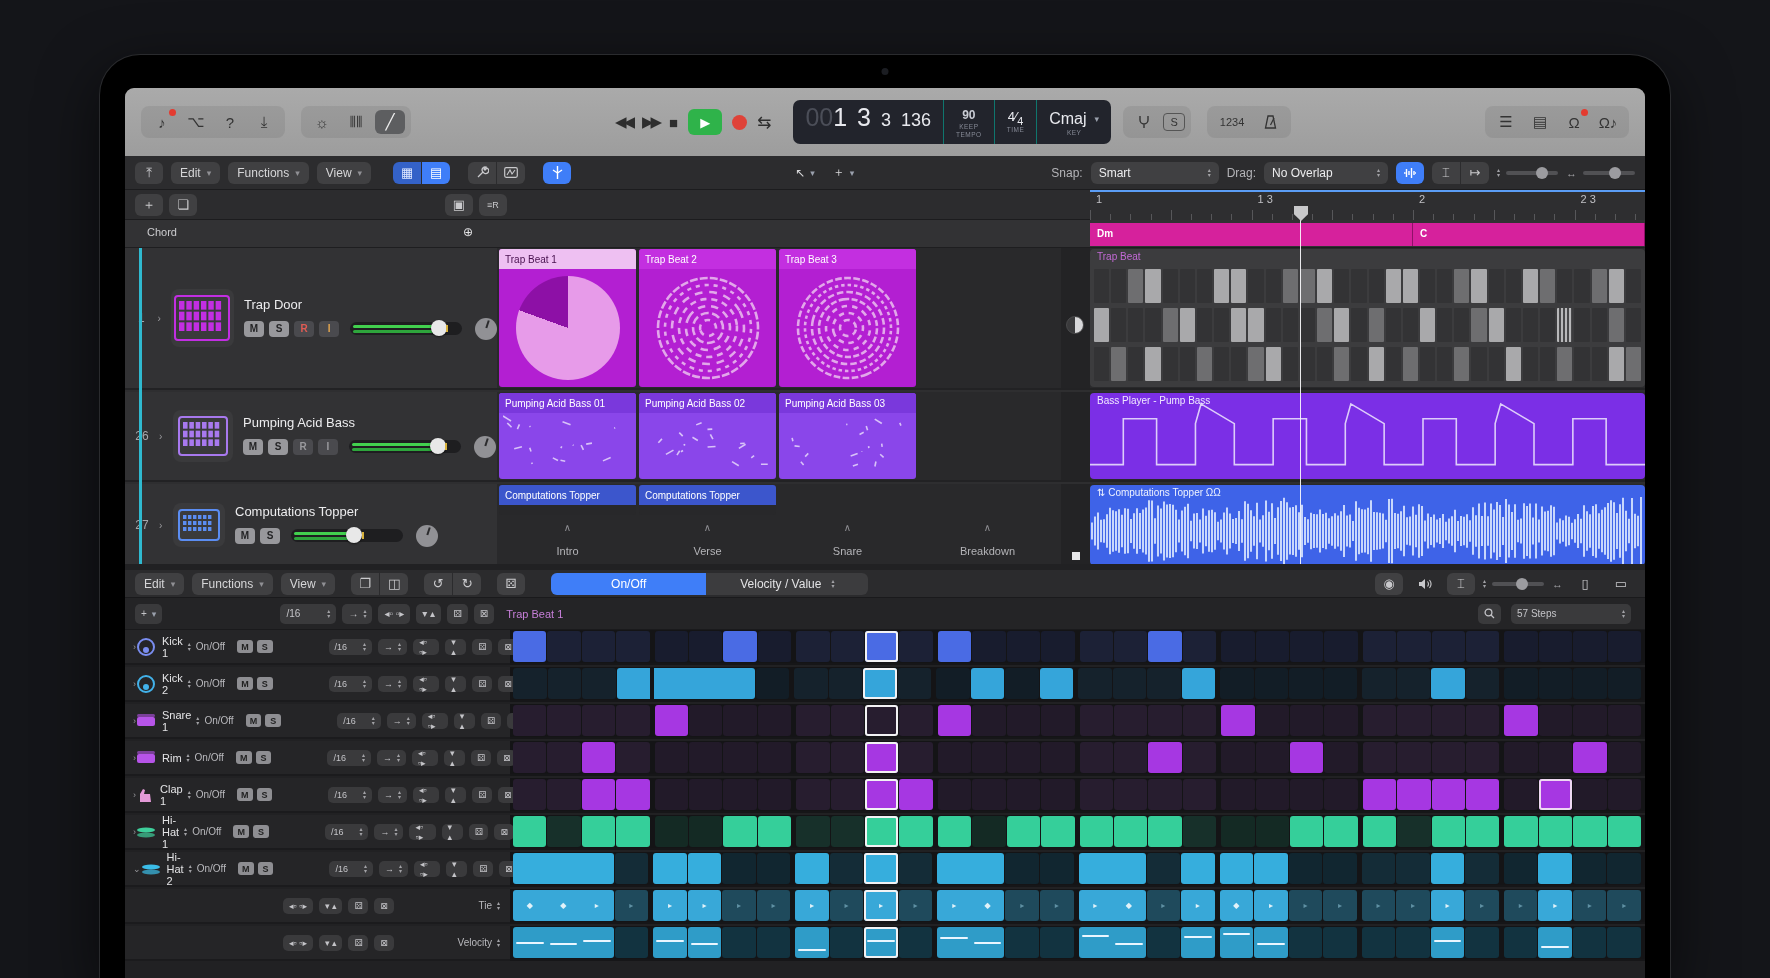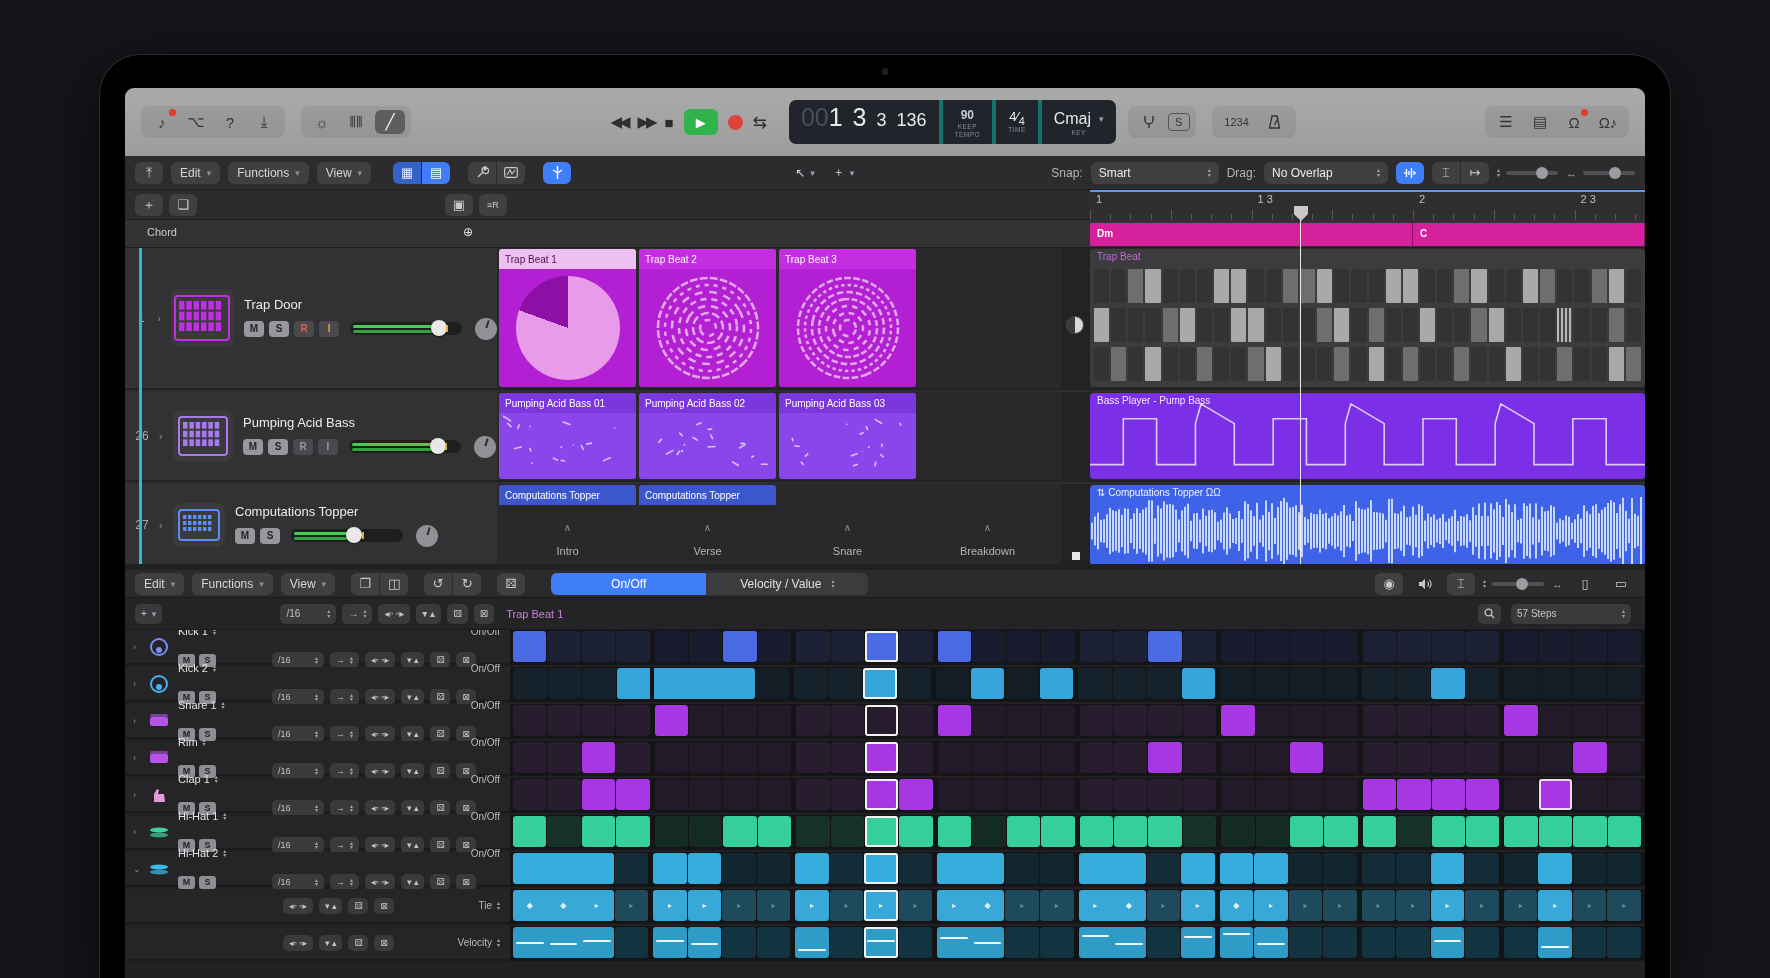--- a/index.html
+++ b/index.html
@@ -16,21 +16,21 @@
   .tb-group{display:flex;align-items:center;gap:4px;background:rgba(0,0,0,.07);border-radius:8px;padding:4px 6px;margin-right:16px;}
   .tb-btn{width:30px;height:24px;border-radius:6px;display:flex;align-items:center;justify-content:center;
     font-size:15px;color:#333;position:relative;}
   .tb-btn.sel{background:#5d5e60;color:#f0f0f0;}
   .badge{position:absolute;right:1px;top:-1px;width:7px;height:7px;border-radius:50%;background:#e33b30;}
   .transport{display:flex;align-items:center;gap:10px;margin:0 10px;}
   .tr-ic{font-size:15px;letter-spacing:-3px;color:#2e2e2e;}
   .play-btn{width:34px;height:26px;background:#2fb34a;border-radius:6px;color:#fff;display:flex;align-items:center;justify-content:center;font-size:13px;}
   .rec-dot{width:15px;height:15px;border-radius:50%;background:#df4238;}
   .lcd{height:44px;background:#22242c;border-radius:7px;display:flex;align-items:stretch;color:#e8e9ee;margin:0 12px;overflow:hidden;}
-  .lcd-cell{padding:3px 12px 2px;display:flex;flex-direction:column;align-items:center;justify-content:center;border-right:4px solid #0f766e;}
+  .lcd-cell{padding:3px 12px 2px;display:flex;flex-direction:column;align-items:center;justify-content:center;border-right:1px solid #0f766e;}
   .lcd-cell:last-child{border-right:none;}
   .lcd-pos{flex-direction:row;align-items:baseline;gap:10px;}
   .lcd-big{font-size:25px;font-weight:400;}
   .lcd-med{font-size:18px;}
   .dim{color:#4b4e58;}
   .lcd-lab{font-size:6.5px;color:#868a96;letter-spacing:.5px;margin-top:1px;}
   .lcd-sub{font-size:8px;color:#c9ccd4;font-weight:700;}
   .timesig{font-size:13px;line-height:10px;text-align:center;}
   .keyrow{display:flex;align-items:center;gap:8px;font-size:16px;}
   .chev{font-size:9px;color:#9aa0ac;}
@@ -122,21 +122,21 @@
   .tab.sel{background:#3f7ef8;color:#fff;padding:0 60px;}
   .ed-sub{position:absolute;left:0;top:34px;width:100%;height:32px;display:flex;align-items:center;background:#242426;border-bottom:1px solid #1a1a1c;padding:0 10px;}
   .pattern-lab{color:#c77fd9;font-size:11px;margin-left:12px;}
   .mini{background:#3a3a3c;border-radius:5px;height:20px;display:flex;align-items:center;justify-content:center;color:#c4c4c8;font-size:10px;padding:0 6px;gap:5px;}
   .ctrls{display:flex;align-items:center;gap:6px;}
   .seqrows{position:absolute;left:0;top:66px;width:100%;bottom:0;overflow:hidden;}
   .srow{position:absolute;left:0;width:100%;height:35px;display:flex;}
   .sleft{width:385px;background:#252527;border-bottom:2px solid #1b1b1d;display:flex;align-items:center;position:relative;padding-left:8px;}
   .sdisc{width:13px;color:#9a9a9e;font-size:9px;}
   .sicon{width:26px;height:26px;margin-right:6px;display:flex;align-items:center;justify-content:center;font-size:15px;}
-  .sname-col{flex:1;display:flex;flex-direction:column;justify-content:center;gap:15px;height:100%;}
+  .sname-col{flex:1;display:flex;flex-direction:row;justify-content:center;gap:2px;height:100%;}
   .l1{display:flex;align-items:center;color:#e4e4e6;font-size:11px;gap:5px;}
   .l1 .onoff{margin-left:auto;margin-right:10px;color:#b9b9bd;font-size:10px;}
   .l2{display:flex;align-items:center;gap:4px;}
   .sms{width:17px;height:13px;border-radius:3px;background:#8e8e92;color:#222;font-size:9px;font-weight:700;display:flex;align-items:center;justify-content:center;}
   .m2{height:16px;font-size:9px;}
   .grid{flex:1;display:flex;align-items:center;padding:1px 4px 1px 3px;border-bottom:2px solid #161618;gap:1px;}
   .step{height:31px;border-radius:3px;flex:1;position:relative;}
   .step.beatgap{margin-left:4px;}
   .step .mk{position:absolute;left:0;top:0;width:100%;height:100%;display:flex;align-items:center;justify-content:center;font-size:8px;color:rgba(255,255,255,.85);}
   .vline{position:absolute;left:3px;right:3px;height:2px;background:#eaf6ff;border-radius:1px;}

